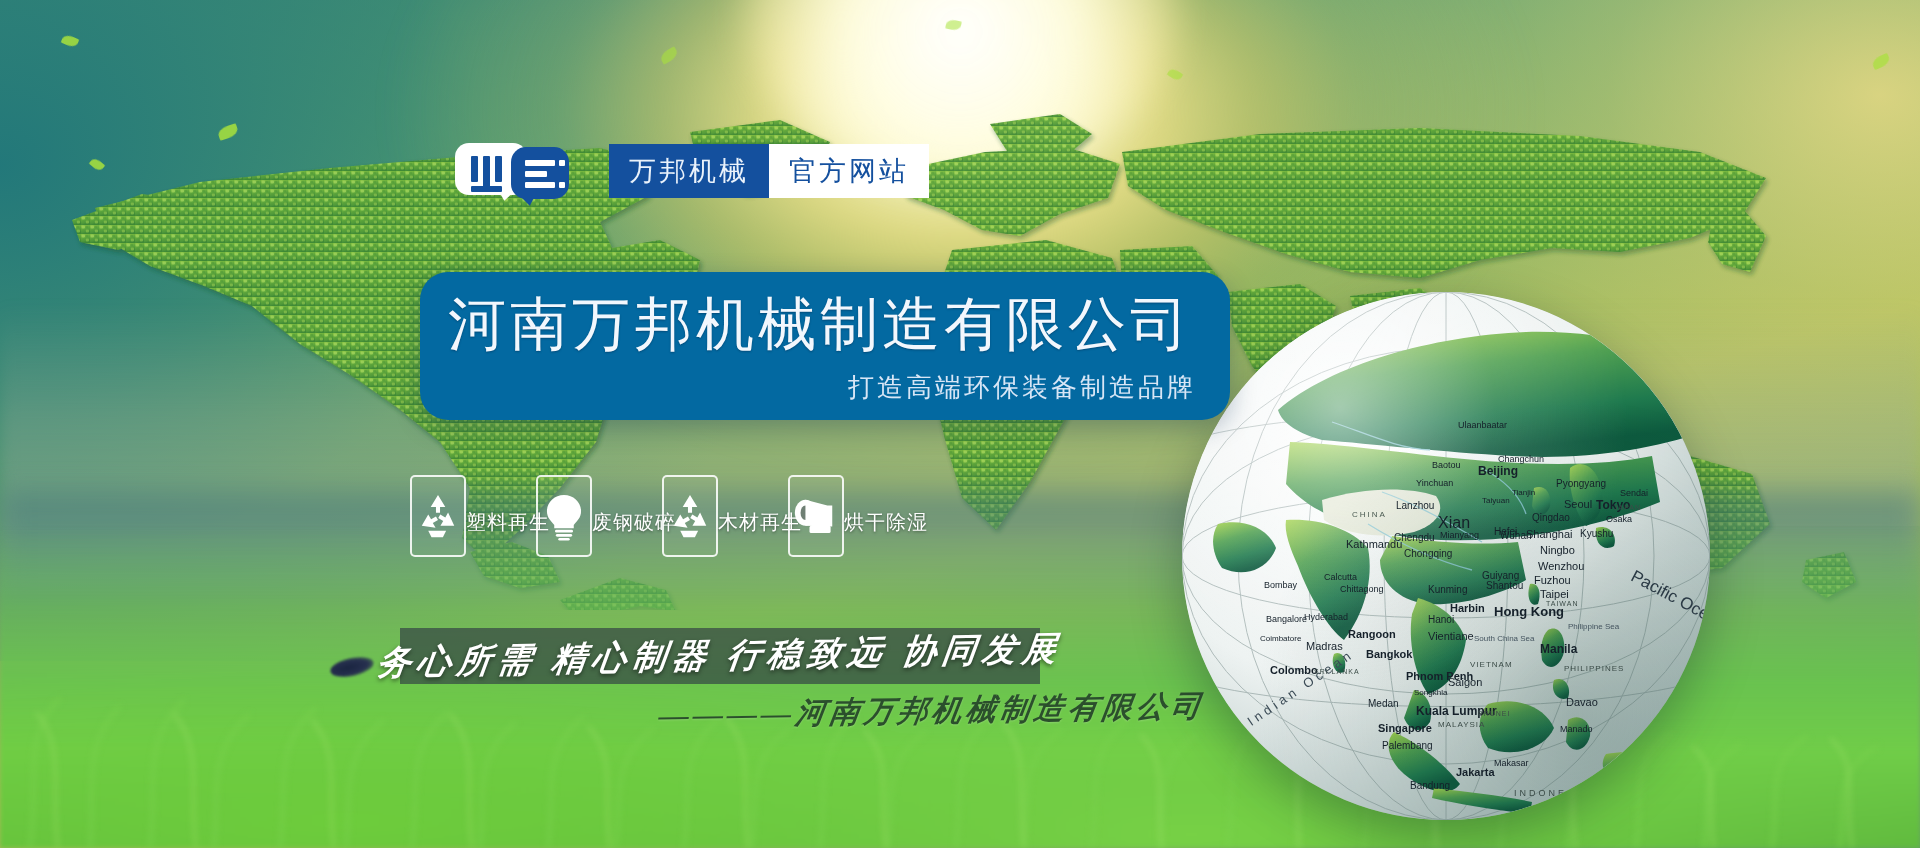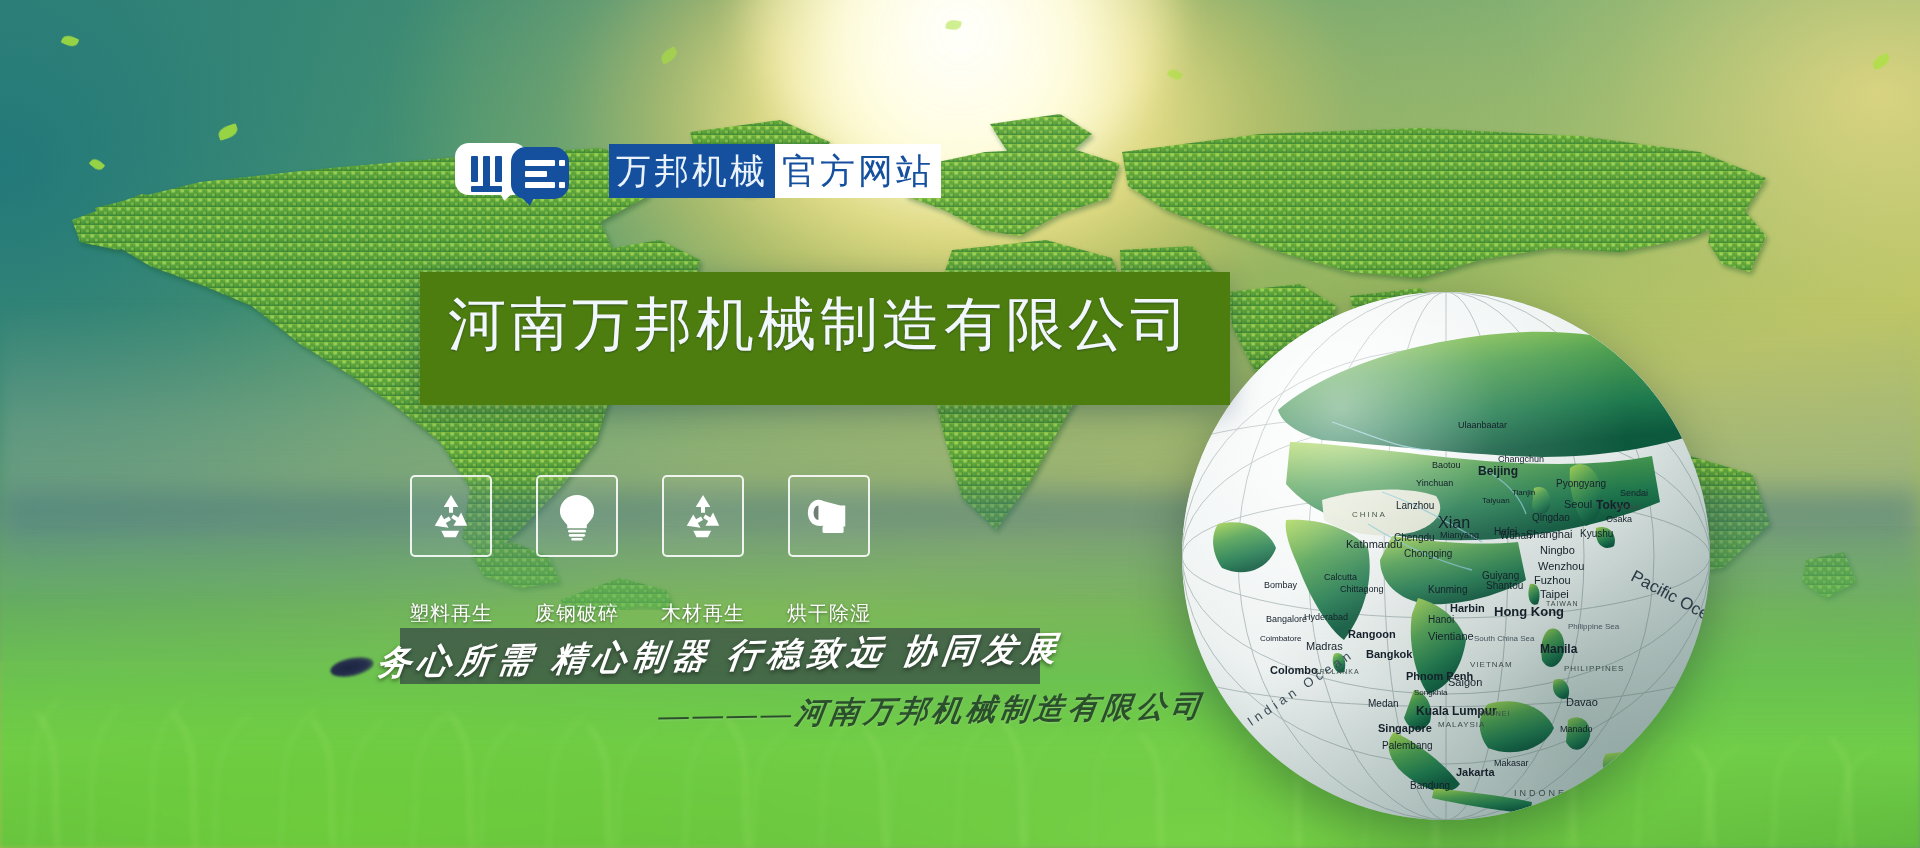--- a/index.html
+++ b/index.html
@@ -78,35 +78,35 @@
   .logo-sq-tail{position:absolute;left:62px;top:48px;width:0;height:0;
     border-left:12px solid transparent;border-right:10px solid transparent;border-top:15px solid #14509e;transform:rotate(-6deg);}
   .logo-e{position:absolute;left:70px;top:17px;display:flex;flex-direction:column;gap:5px;}
   .logo-e i{display:block;background:#ffffff;height:6px;border-radius:1px;}
   .logo-e i:nth-child(1){width:30px;}
   .logo-e i:nth-child(2){width:22px;}
   .logo-e i:nth-child(3){width:30px;}
   .logo-e-dot{position:absolute;left:104px;top:17px;width:6px;height:6px;background:#ffffff;border-radius:1px;}
   .logo-e-dot2{position:absolute;left:104px;top:39px;width:6px;height:6px;background:#ffffff;border-radius:1px;}
 
-  .brand-chip{height:54px;display:flex;align-items:center;justify-content:center;padding:0 7px;
-    font-size:35px;letter-spacing:3px;}
+  .brand-chip{height:54px;display:flex;align-items:center;justify-content:center;padding:0 20px;
+    font-size:27px;letter-spacing:3px;}
   .brand-chip.blue{background:#14509e;color:#eaf2fb;margin-left:36px;}
   .brand-chip.white{background:#ffffff;color:#14509e;}
 
   
-  .title-panel{position:absolute;left:420px;top:272px;width:810px;height:133px;background:#4d7c0f;
-    box-shadow:0 8px 26px rgba(10,40,80,.30);}
+  .title-panel{position:absolute;left:420px;top:272px;width:810px;height:148px;background:#0369a1;
+    box-shadow:0 8px 26px rgba(10,40,80,.30);border-radius:28px;}
   .title-main{position:absolute;left:28px;top:20px;font-size:58px;line-height:64px;color:#f2f7fd;
     letter-spacing:4px;font-weight:300;text-shadow:0 1px 2px rgba(0,20,50,.35);}
   .title-sub{position:absolute;right:34px;top:98px;font-size:26px;color:#d8e6f6;letter-spacing:3px;font-weight:300;}
 
   
   .services{position:absolute;left:410px;top:475px;display:flex;gap:44px;}
-  .svc{width:82px;display:flex;flex-direction:column;align-items:center;gap:31px;}
+  .svc{width:82px;display:flex;flex-direction:row;align-items:center;}
   .svc-box{width:82px;height:82px;border:2px solid rgba(255,255,255,.88);border-radius:5px;
     display:flex;align-items:center;justify-content:center;background:rgba(255,255,255,.05);}
   .svc-box svg{width:52px;height:52px;display:block;}
   .svc-label{margin-top:12px;font-size:20px;color:#ffffff;letter-spacing:1px;white-space:nowrap;
     text-shadow:0 1px 3px rgba(0,0,0,.45);}
 
   
   .slogan-band{position:absolute;left:400px;top:628px;width:640px;height:56px;
     background:rgba(44,52,66,.62);display:flex;align-items:center;justify-content:center;}
   .slogan-text{font-family:"Liberation Serif","DejaVu Serif",serif;font-size:34px;color:#ffffff;
@@ -442,20 +442,21 @@
         </div>
       <div class="logo-e-dot"></div>
       <div class="logo-e-dot2"></div>
     </div>
     <div class="brand-chip blue">万邦机械</div>
     <div class="brand-chip white">官方网站</div>
   </div>
 
   <div class="title-panel">
     <div class="title-main">河南万邦机械制造有限公司</div>
+    <div class="title-sub">打造高端环保装备制造品牌</div>
   </div>
 
   <div class="services">
 
     <div class="svc">
       <div class="svc-box">
         <svg viewBox="0 0 64 64" fill="#ffffff">
           <path d="M32 6 L41 21 L34.5 21 L34.5 28 L29.5 28 L29.5 21 L23 21 Z"></path>
           <path d="M12 44 L20 30 L23.5 36 L29.5 32.6 L32 37 L25.6 40.6 L29 46.6 Z"></path>
           <path d="M52 44 L35 44 L38.4 38 L32.3 34.5 L34.8 30.2 L41 33.8 L44.4 27.8 Z"></path>

